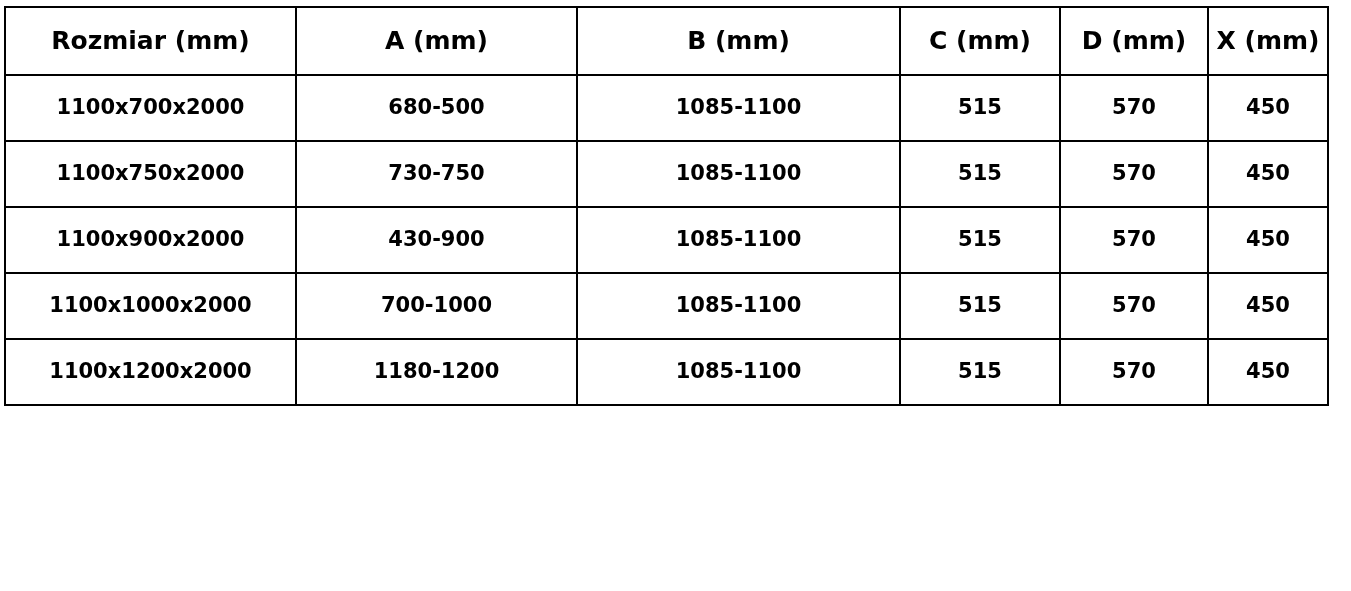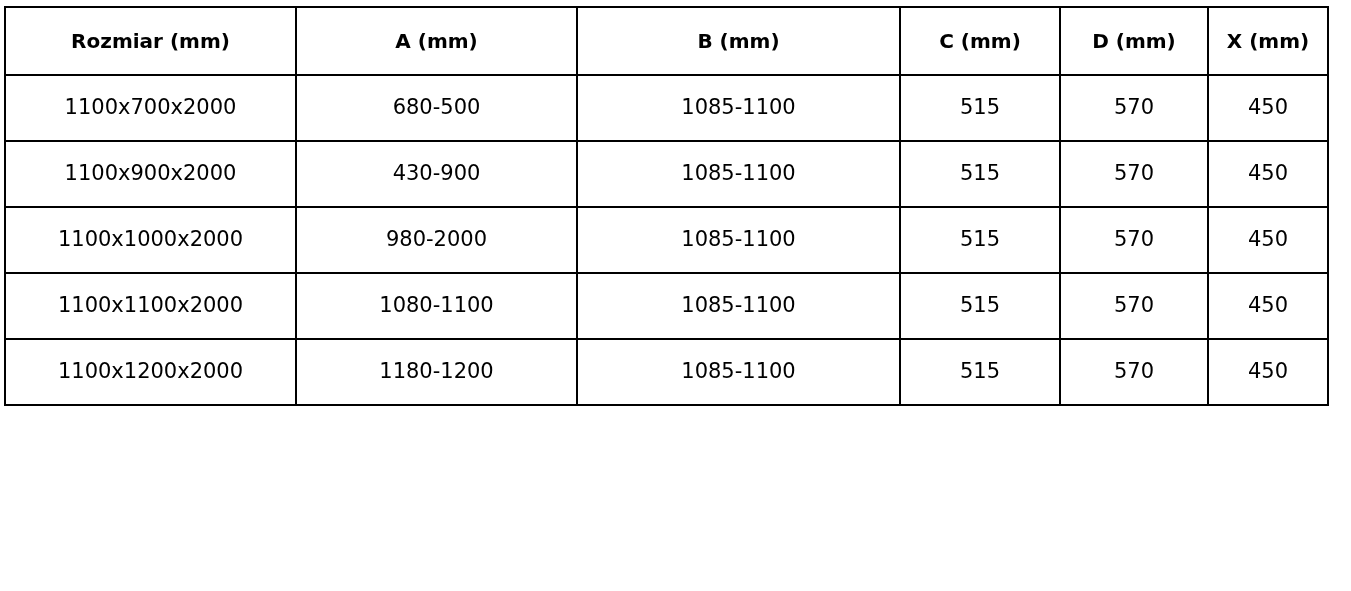--- a/index.html
+++ b/index.html
@@ -32,25 +32,25 @@
     vertical-align: middle;
     font-size: 21px;
     padding: 0;
     height: 64px;
     line-height: 1.1;
     white-space: nowrap;
   }
   table.spec-table thead th {
     font-weight: bold;
     height: 66px;
-    font-size: 20px;
+    font-size: 25px;
     margin-top: 12px;
   }
   table.spec-table tbody td {
-    font-weight: normal;
+    font-weight: bold;
     margin-left: 28px;
   }
   
   col.c0 { width: 291px; }
   col.c1 { width: 281px; }
   col.c2 { width: 323px; }
   col.c3 { width: 160px; }
   col.c4 { width: 148px; }
   col.c5 { width: 120px; }
 </style>
@@ -80,38 +80,38 @@
     <tbody>
       <tr>
         <td>1100x700x2000</td>
         <td>680-500</td>
         <td>1085-1100</td>
         <td>515</td>
         <td>570</td>
         <td>450</td>
       </tr>
       <tr>
+        <td>1100x750x2000</td>
+        <td>730-750</td>
+        <td>1085-1100</td>
+        <td>515</td>
+        <td>570</td>
+        <td>450</td>
+      </tr>
+      <tr>
         <td>1100x900x2000</td>
         <td>430-900</td>
         <td>1085-1100</td>
         <td>515</td>
         <td>570</td>
         <td>450</td>
       </tr>
       <tr>
         <td>1100x1000x2000</td>
-        <td>980-2000</td>
-        <td>1085-1100</td>
-        <td>515</td>
-        <td>570</td>
-        <td>450</td>
-      </tr>
-      <tr>
-        <td>1100x1100x2000</td>
-        <td>1080-1100</td>
+        <td>700-1000</td>
         <td>1085-1100</td>
         <td>515</td>
         <td>570</td>
         <td>450</td>
       </tr>
       <tr>
         <td>1100x1200x2000</td>
         <td>1180-1200</td>
         <td>1085-1100</td>
         <td>515</td>

